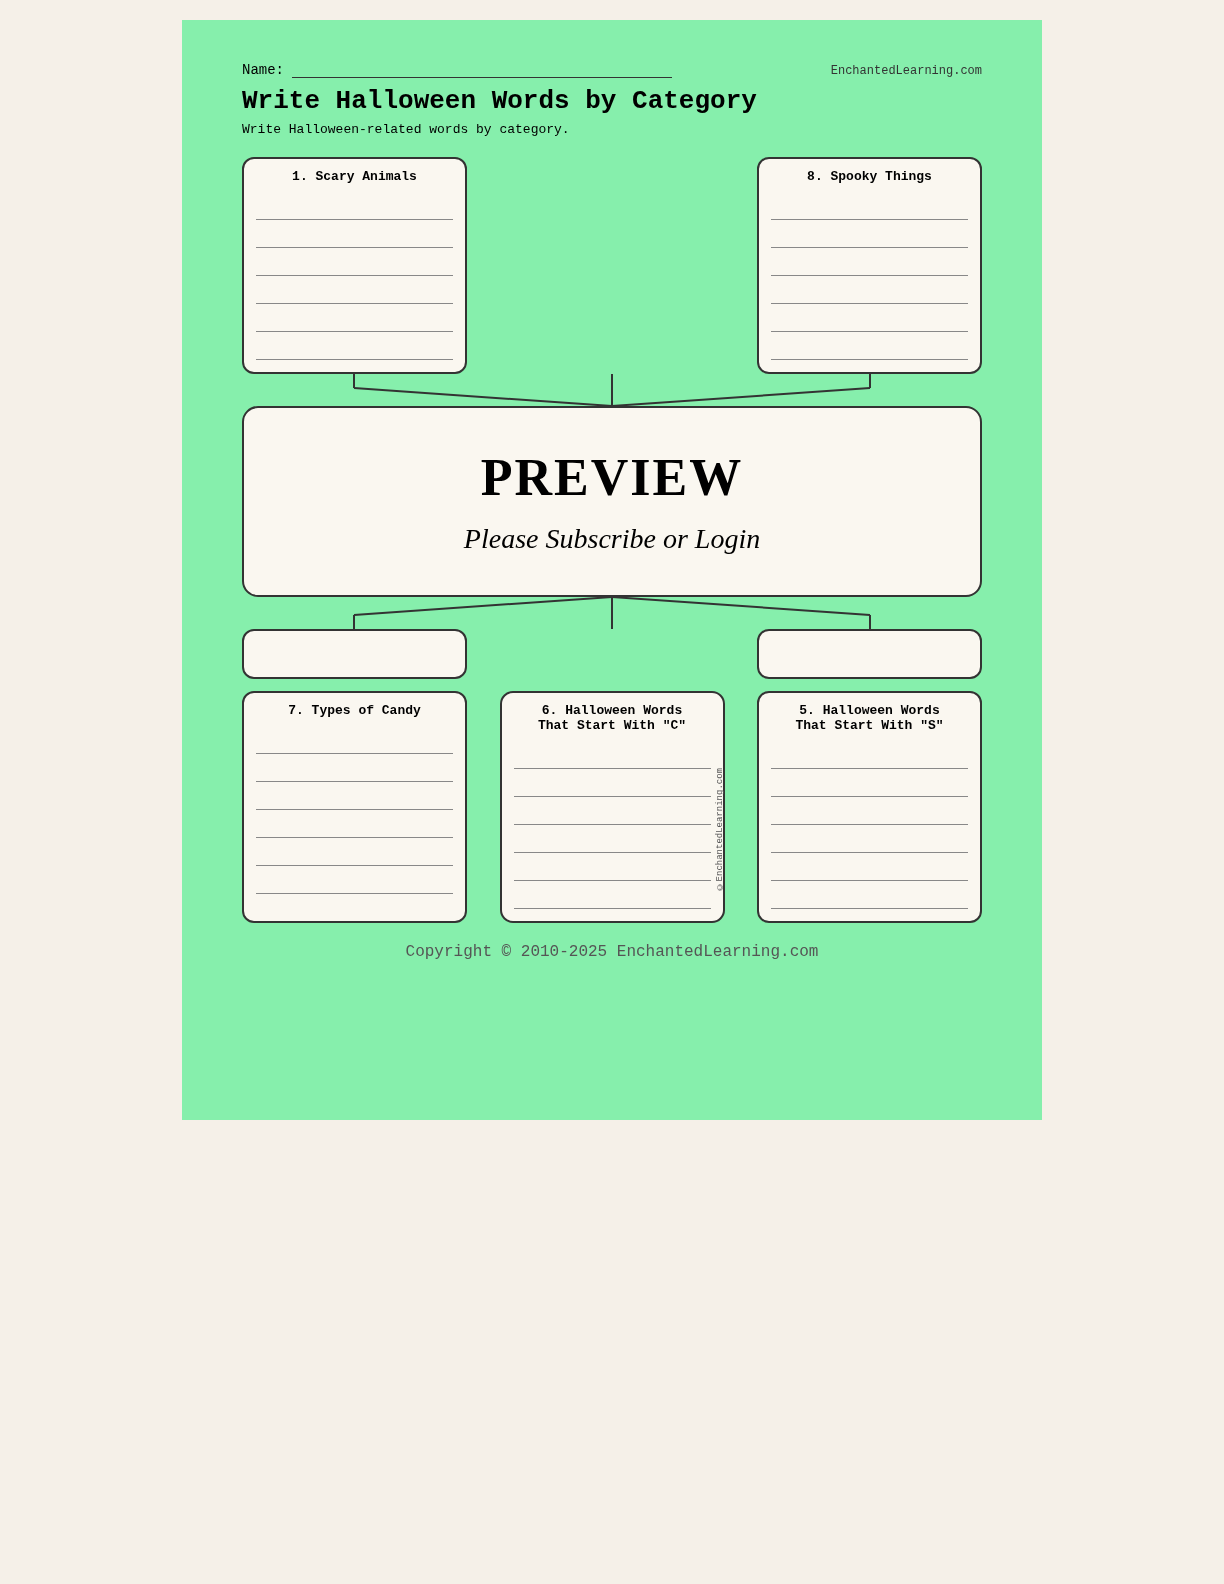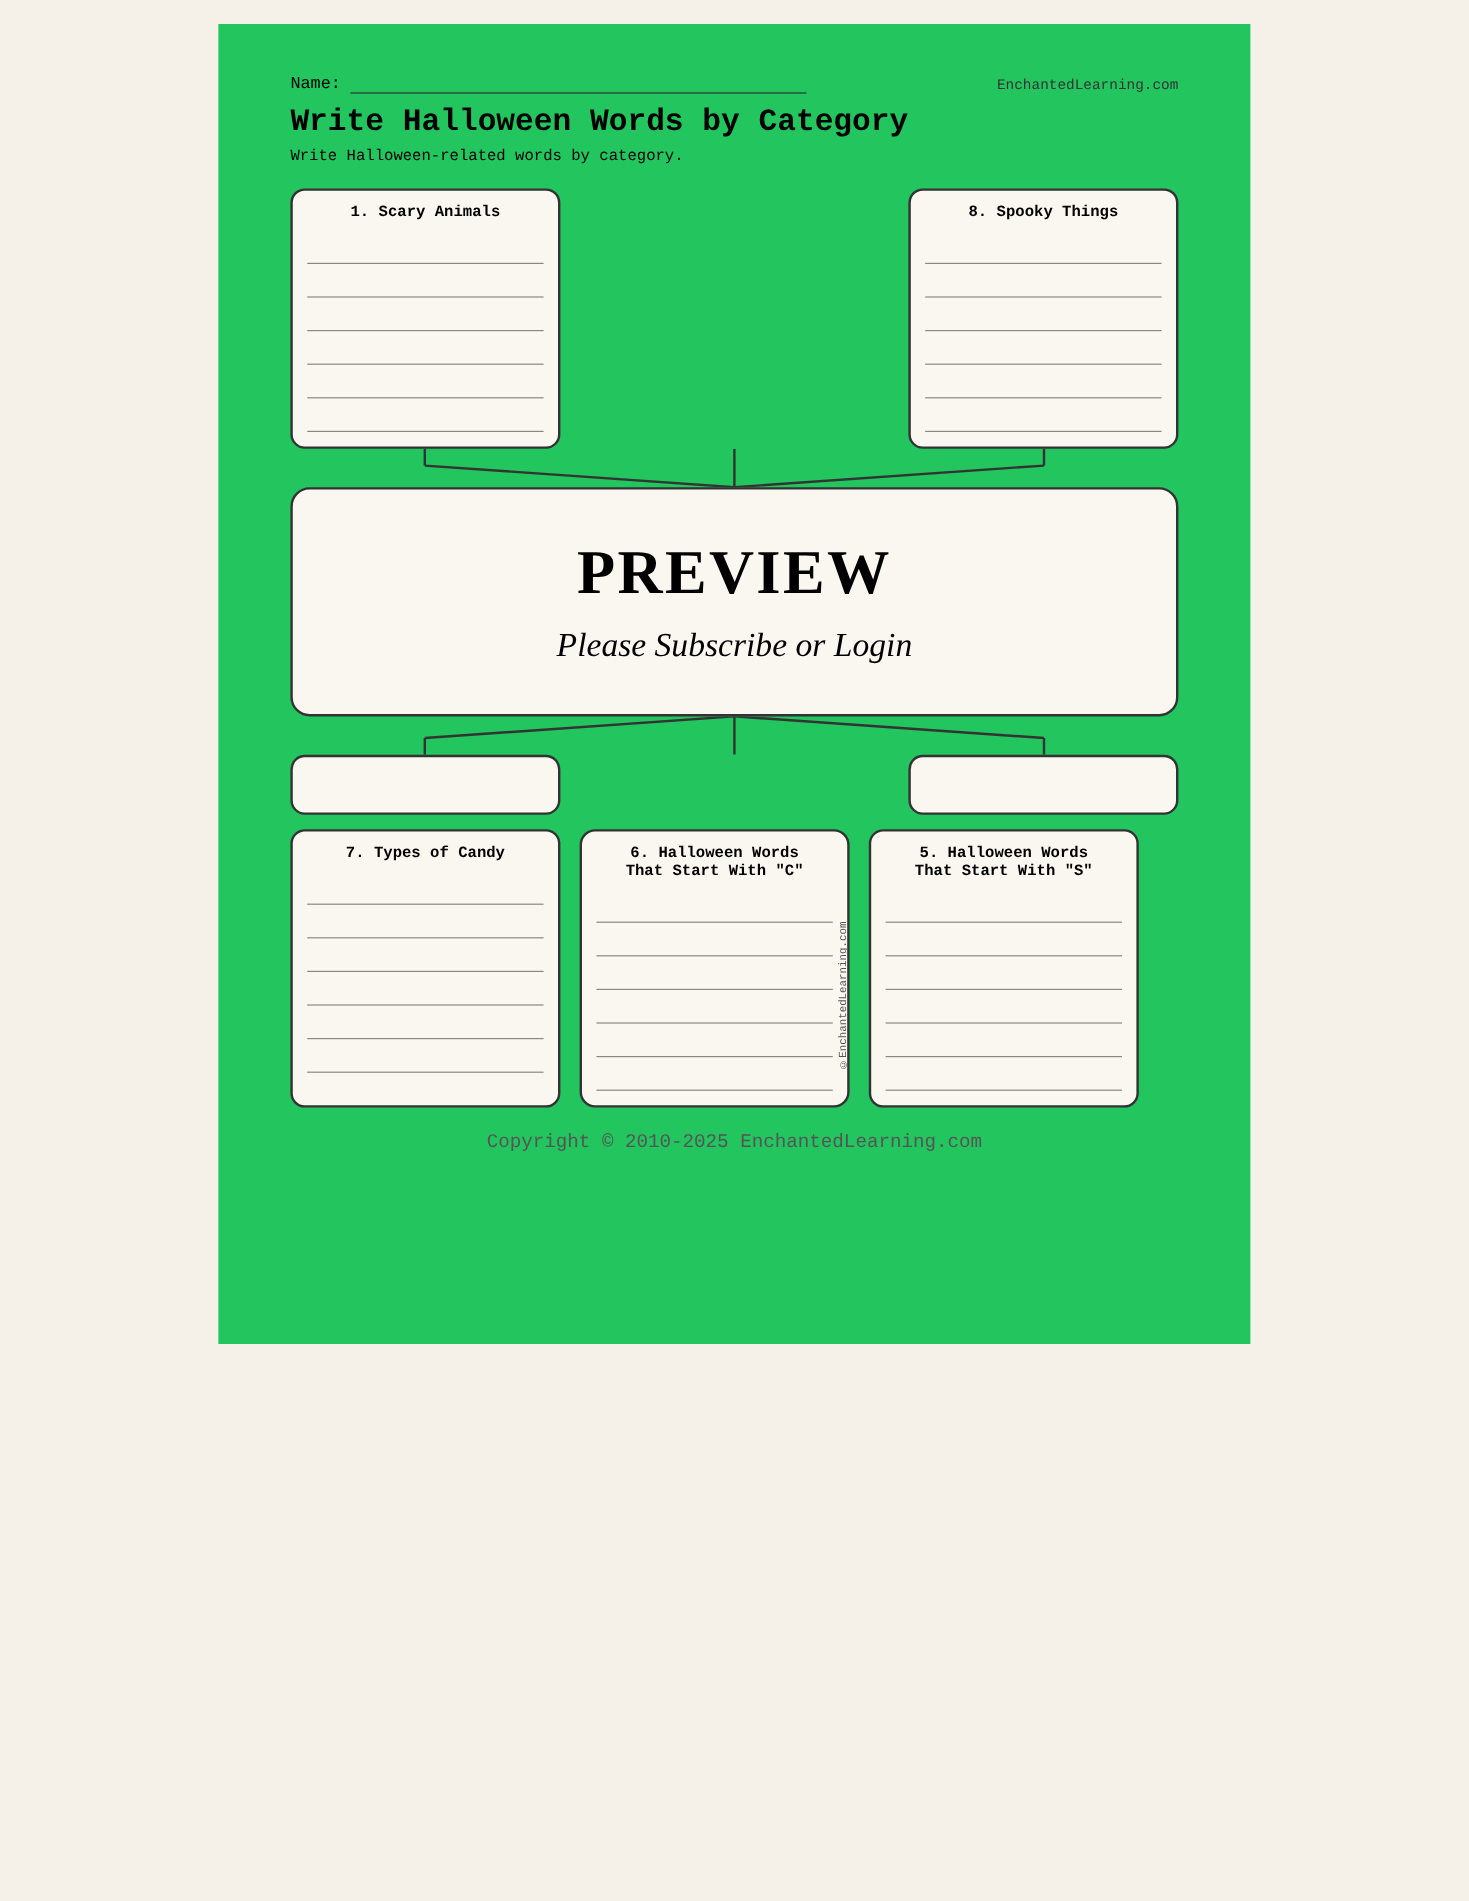--- a/index.html
+++ b/index.html
@@ -8,21 +8,21 @@
       background: #f5f0e8;
       font-family: 'Courier New', Courier, monospace;
       display: flex;
       justify-content: center;
       align-items: flex-start;
       min-height: 100vh;
       padding: 20px;
     }
 
     .page {
-      background: #22c55e;
+      background: #86efac;
       width: 860px;
       min-height: 1100px;
       padding: 40px 60px 40px 60px;
       position: relative;
     }
 
     .header-row {
       display: flex;
       justify-content: space-between;
       align-items: flex-end;
@@ -140,21 +140,22 @@
     }
 
     .partial-box-center {
       width: 225px;
       height: 50px;
     }
 
     
     .bottom-boxes {
       display: flex;
-      gap: 16px;
+      gap: 6px;
+      justify-content: space-between;
       margin-top: 0;
     }
 
     
     .watermark {
       position: absolute;
       right: -2px;
       bottom: 30px;
       font-size: 9px;
       color: #555;

